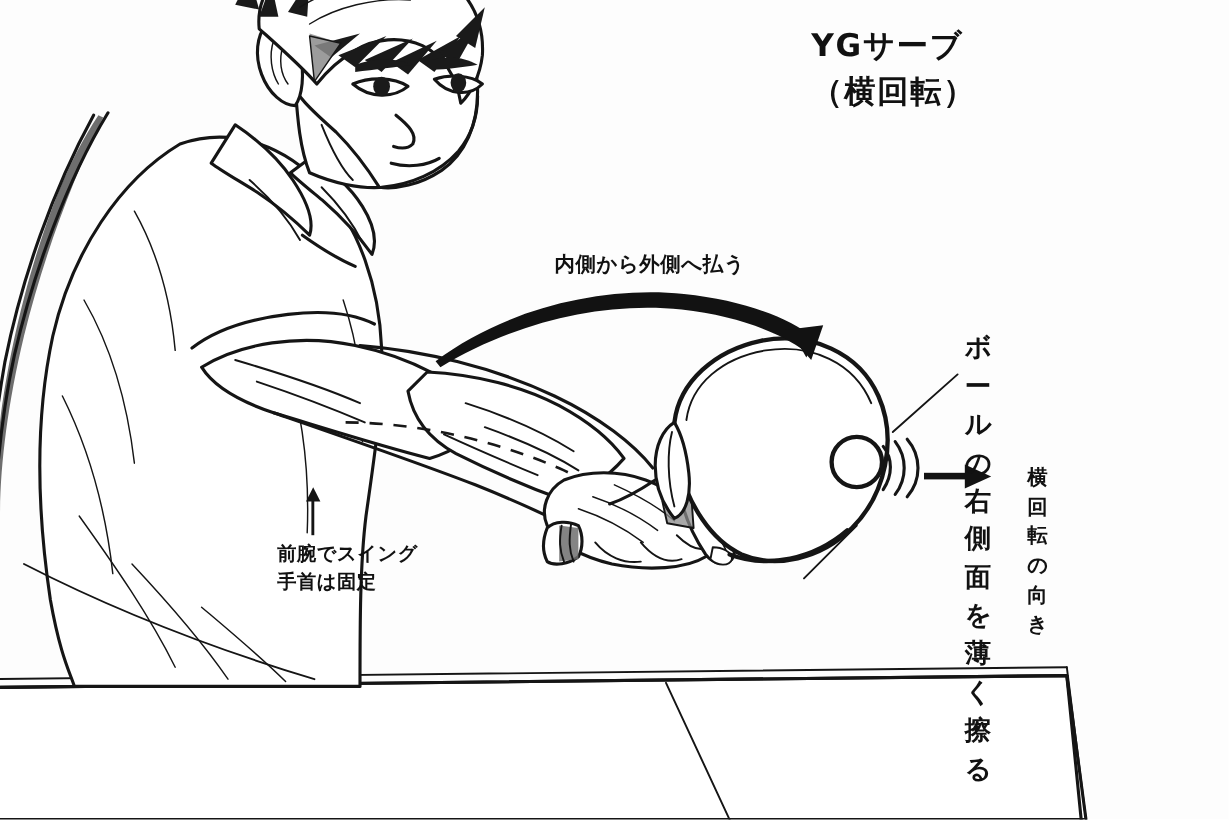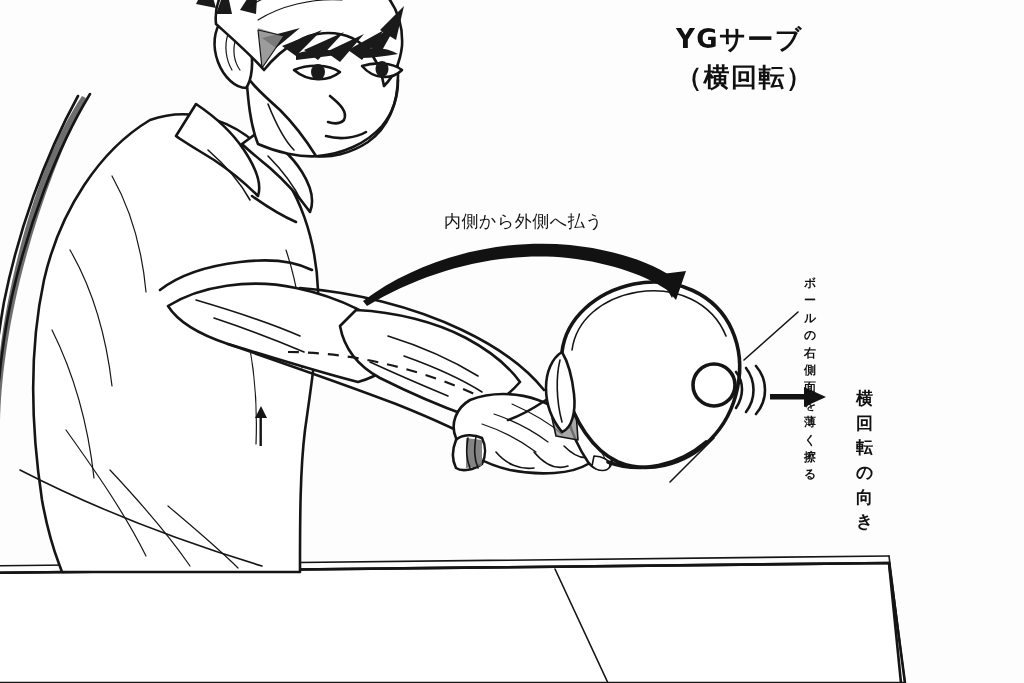--- a/index.html
+++ b/index.html
@@ -59,29 +59,29 @@
     letter-spacing: 0.5px;
   }
   #title {
     left: 676px;
     top: 21px;
     font-size: 26px;
     font-weight: 700;
     letter-spacing: 1.5px;
   }
   #label-sweep {
-    left: 444px;
+    left: 462px;
     top: 209px;
     font-size: 17px;
-    font-weight: 400;
+    font-weight: 700;
   }
   #label-brush {
     left: 804px;
     top: 275px;
-    font-size: 12px;
+    font-size: 22px;
     font-weight: 600;
   }
   #label-spin-dir {
     left: 856px;
     top: 386px;
     font-size: 17px;
     font-weight: 700;
   }
   #label-forearm {
     left: 231px;
@@ -367,15 +367,17 @@
 
   <div class="label" id="title">YGサーブ（横回転）</div>
 
   <div class="label" id="label-sweep">内側から外側へ払う</div>
 
   <div class="label" id="label-brush">ボールの右側面を
 薄く擦る</div>
 
   <div class="label" id="label-spin-dir">横回転の向き</div>
 
+  <div class="label" id="label-forearm">前腕でスイング
+手首は固定</div>
 
 
 </div>
 
 </body></html>

